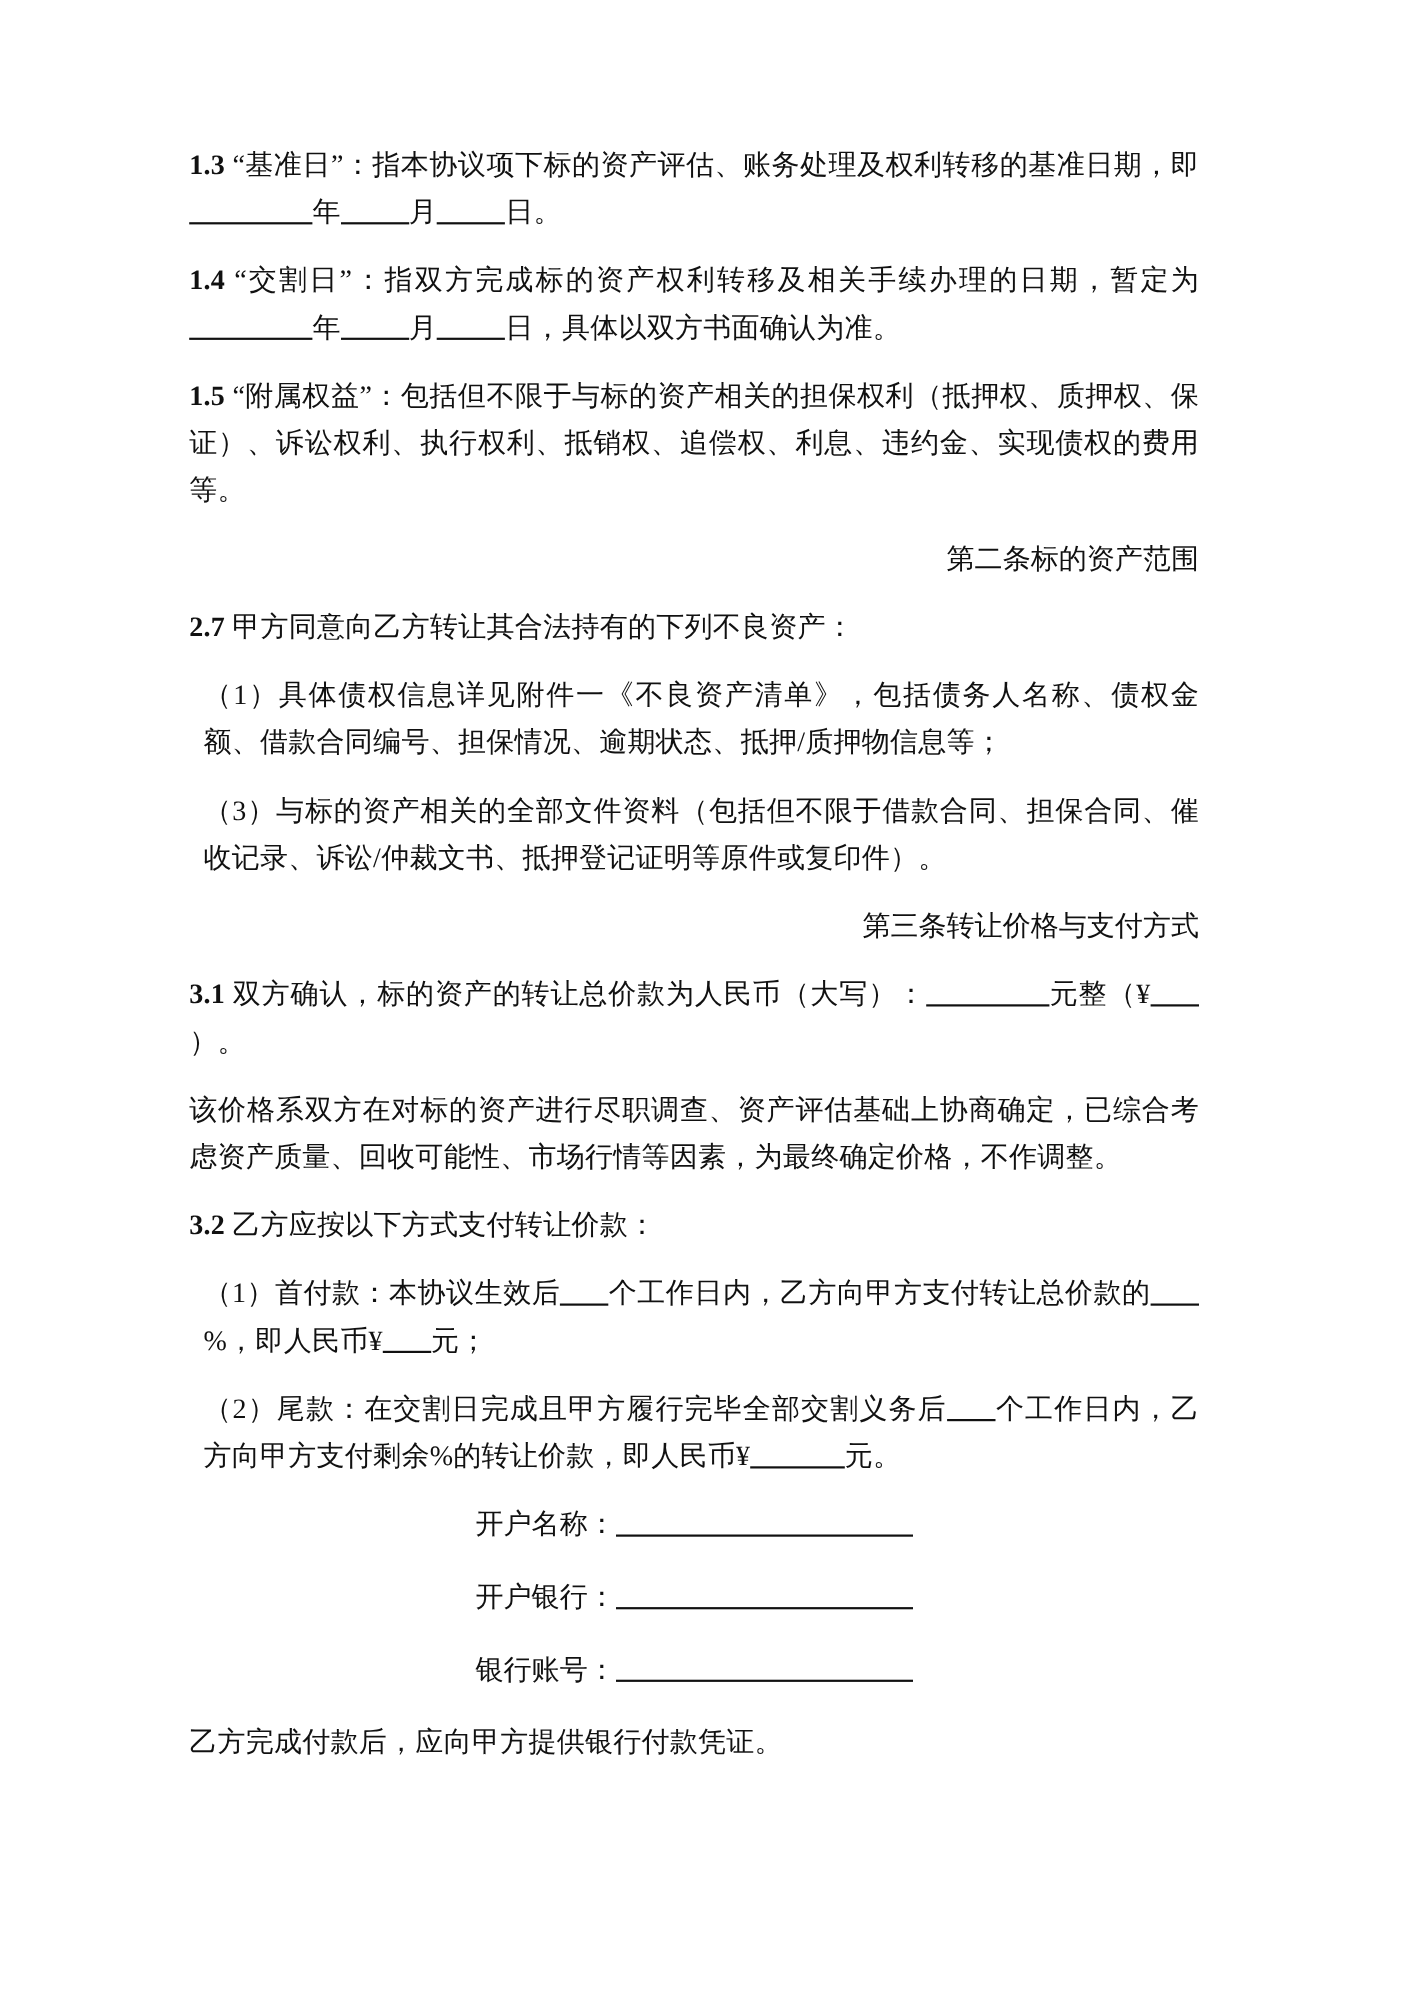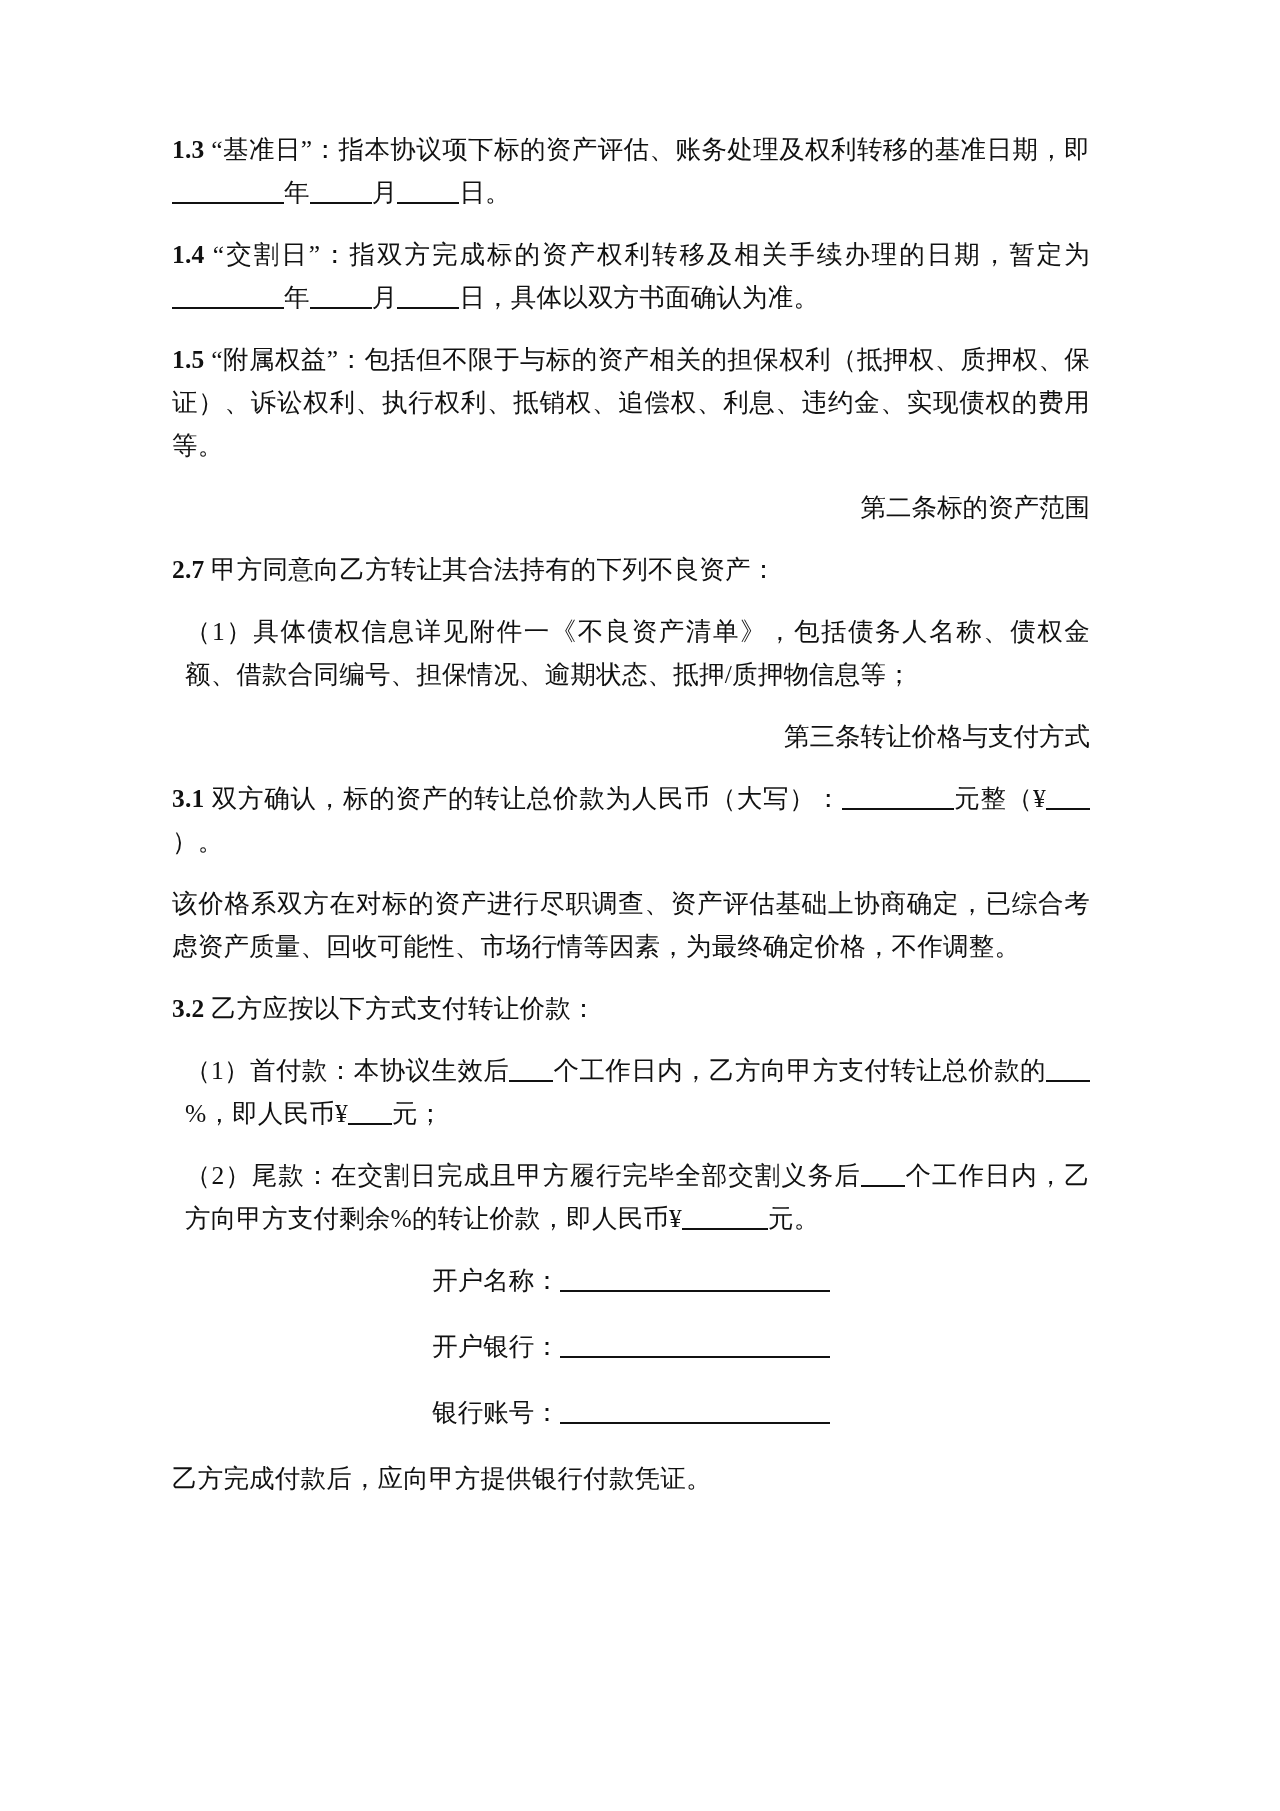--- a/index.html
+++ b/index.html
@@ -87,20 +87,21 @@
   <p class="heading">第二条标的资产范围</p>
 
   <p class="para">
     <span class="num">2.7</span>
     <span>甲方同意向乙方转让其合法持有的下列不良资产：</span>
   </p>
 
   <p class="para indent">（1）具体债权信息详见附件一《不良资产清单》，包括债务人名称、债权金额、借款合同编号、担保情况、逾期状态、抵押/质押物信息等；</p>
 
 
+  <p class="para indent">（3）与标的资产相关的全部文件资料（包括但不限于借款合同、担保合同、催收记录、诉讼/仲裁文书、抵押登记证明等原件或复印件）。</p>
 
 
   <p class="heading">第三条转让价格与支付方式</p>
 
   <p class="para">
     <span class="num">3.1</span>
     <span>双方确认，标的资产的转让总价款为人民币（大写）：</span><span class="blank b-xl"></span><span>元整（¥</span><span class="blank b-sm"></span><span>）。</span>
   </p>
 
   <p class="para">该价格系双方在对标的资产进行尽职调查、资产评估基础上协商确定，已综合考虑资产质量、回收可能性、市场行情等因素，为最终确定价格，不作调整。</p>

